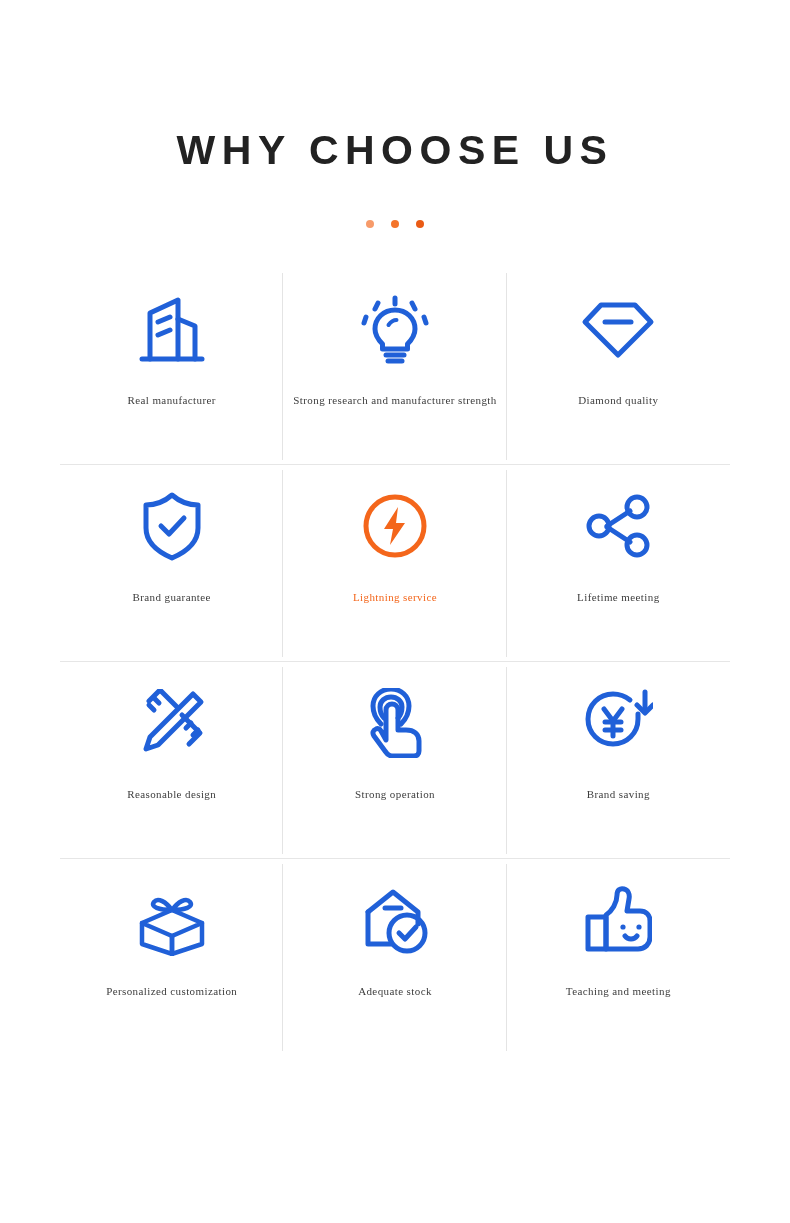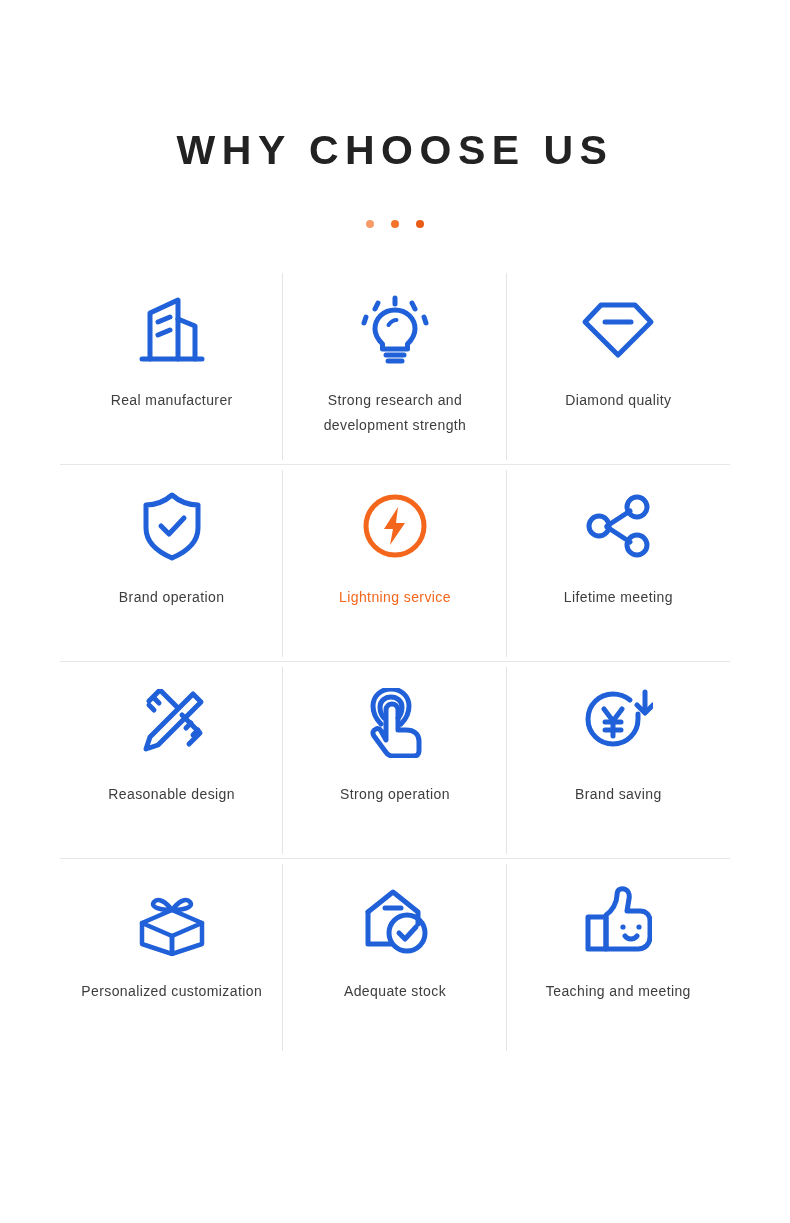--- a/index.html
+++ b/index.html
@@ -97,26 +97,26 @@
     height: 78px;
     display: flex;
     align-items: center;
     justify-content: center;
   }
 
   .icon-wrap svg { display: block; }
 
   .cell-label {
     margin-top: 20px;
-    font-size: 14px;
+    font-size: 11px;
     line-height: 25px;
     color: #3d3d3d;
     letter-spacing: 0.4px;
     max-width: 205px;
-    font-family: Liberation Sans, sans-serif;
+    font-family: Liberation Serif, serif;
   }
 
   .cell-label.accent { color: #f4661b; }
 </style>
 </head>
 <body>
 
 <div class="page">
 
   <div class="heading-block">
@@ -151,41 +151,41 @@
           <path d="M26 62 H44"></path>
           <path d="M28 68 H42"></path>
           <path d="M35 5 V11"></path>
           <path d="M18 10 L15 16"></path>
           <path d="M52 10 L55 16"></path>
           <path d="M6 24 L4 30"></path>
           <path d="M64 24 L66 30"></path>
           <path d="M28.5 32 C31 28.5 34 27 36.5 27" stroke-width="4"></path>
         </svg>
       </div>
-      <div class="cell-label">Strong research and development strength</div>
+      <div class="cell-label">Strong research and manufacturer strength</div>
     </div>
 
     <div class="cell col-3 row-1">
       <div class="icon-wrap">
         <svg width="76" height="68" viewBox="0 0 76 68" fill="none" stroke="#2060d8" stroke-width="5" stroke-linecap="round" stroke-linejoin="round">
           <path d="M21 10 H55 L71 27 L38 60 L5 27 Z"></path>
           <path d="M25 27 H51"></path>
         </svg>
       </div>
       <div class="cell-label">Diamond quality</div>
     </div>
 
     <div class="cell col-1 row-2">
       <div class="icon-wrap">
         <svg width="64" height="72" viewBox="0 0 64 72" fill="none" stroke="#2060d8" stroke-width="5" stroke-linecap="round" stroke-linejoin="round">
           <path d="M32 5 C24 12 14 15 6 15 V38 C6 52 18 62 32 68 C46 62 58 52 58 38 V15 C50 15 40 12 32 5 Z"></path>
           <path d="M21 36 L29 44 L44 28"></path>
         </svg>
       </div>
-      <div class="cell-label">Brand operation</div>
+      <div class="cell-label">Brand guarantee</div>
     </div>
 
     <div class="cell col-2 row-2">
       <div class="icon-wrap">
         <svg width="70" height="70" viewBox="0 0 70 70" fill="none">
           <circle cx="35" cy="35" r="29" stroke="#f4661b" stroke-width="5"></circle>
           <path d="M38 16 L24 38 H33 L30 54 L45 32 H36 Z" fill="#f4661b"></path>
         </svg>
       </div>
       <div class="cell-label accent">Lightning service</div>

